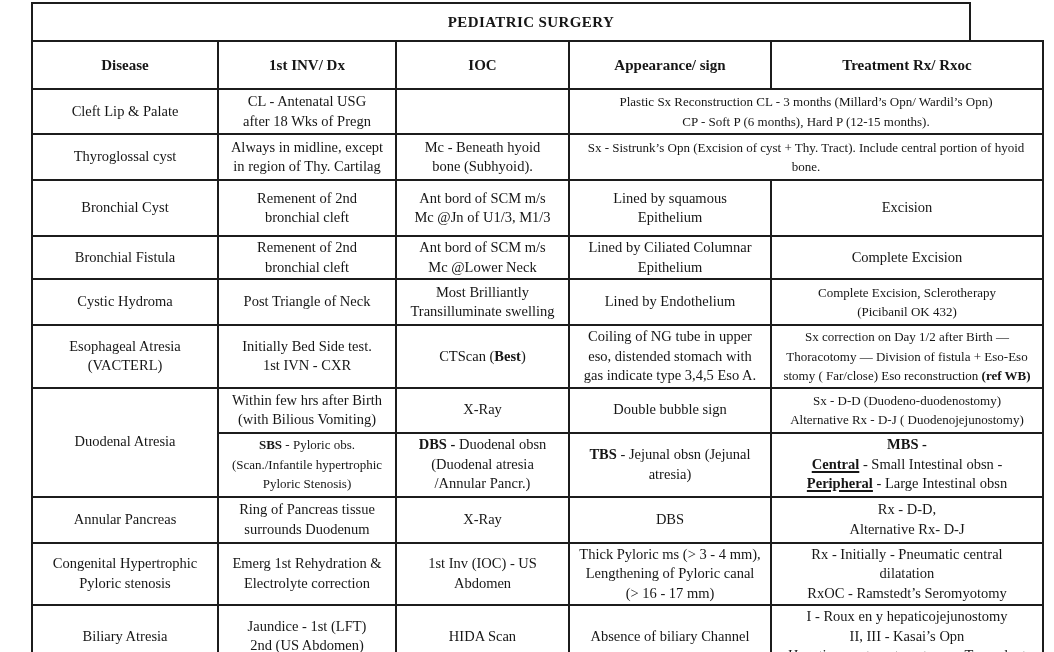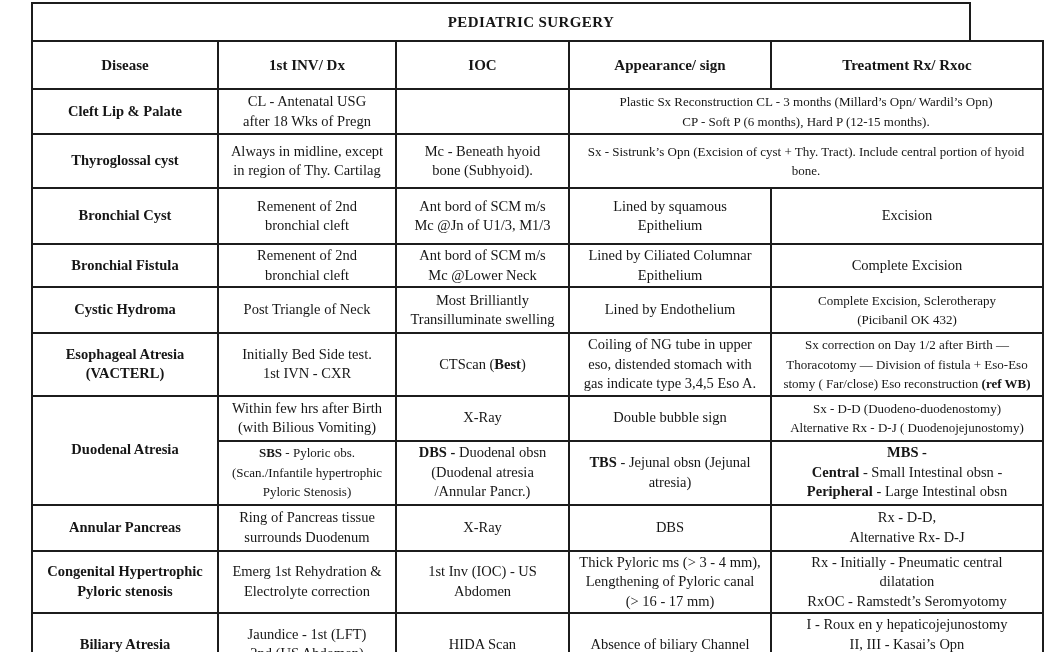--- a/index.html
+++ b/index.html
@@ -23,36 +23,36 @@
   col.c1{width:186px} col.c2{width:178px} col.c3{width:173px}
   col.c4{width:202px} col.c5{width:272px}
   th,td {
     border:2px solid #1c1c1c;
     text-align:center; vertical-align:middle;
     padding:1px 4px; font-size:14.5px;
   }
   th { font-size:15px; font-weight:bold; }
   thead tr { height:48px;margin-left:30px; }
   tbody tr:nth-child(1){height:45px}
-  tbody tr:nth-child(2){height:54px}
+  tbody tr:nth-child(2){height:46px}
   tbody tr:nth-child(3){height:56px}
   tbody tr:nth-child(4){height:28px}
   tbody tr:nth-child(5){height:46px}
   tbody tr:nth-child(6){height:60px}
   tbody tr:nth-child(7){height:45px}
   tbody tr:nth-child(8){height:64px}
   tbody tr:nth-child(9){height:46px}
   tbody tr:nth-child(10){height:59px}
   tbody tr:nth-child(11){height:57px}
   .line { line-height:19.5px; white-space:nowrap; }
   .sm { font-size:13px; }
-  .bold-cell { font-weight:bold;margin-top:40px; }
+  .bold-cell { font-weight:normal;margin-top:40px; }
   .b { font-weight:bold; }
   .i { }
-  .u { text-decoration-thickness:1.5px; text-underline-offset:2px;text-align:center; }
+  .u { text-decoration:underline; text-decoration-thickness:1.5px; text-underline-offset:2px;text-align:center; }
 </style>
 </head>
 <body>
 
 <div class="sheet">
   <div class="title-bar">
     <span>PEDIATRIC SURGERY</span>
   </div>
   <table>
     <colgroup>

